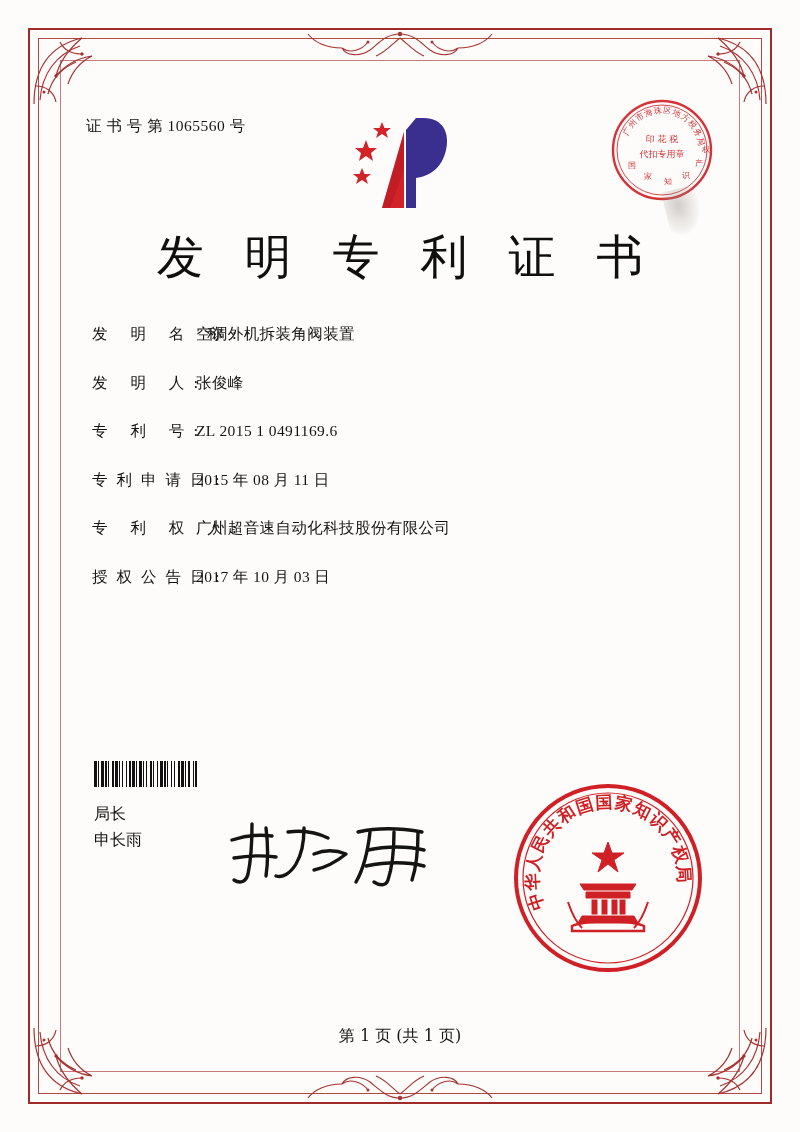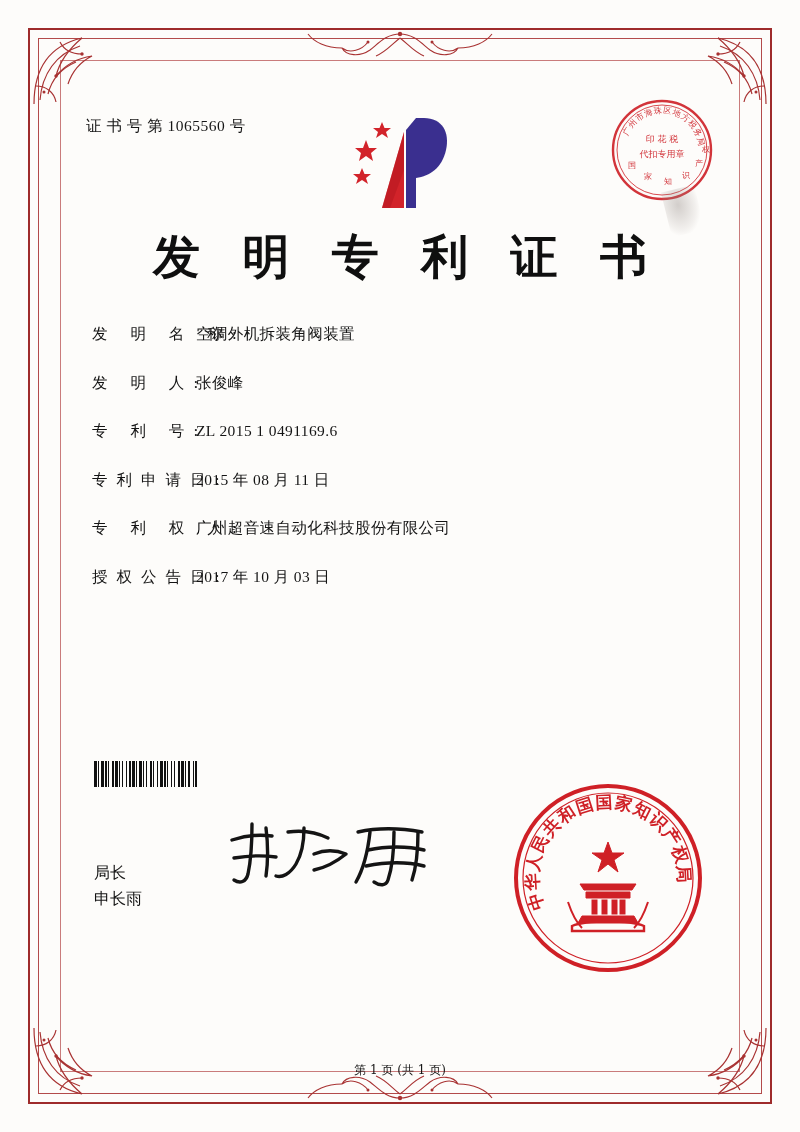--- a/index.html
+++ b/index.html
@@ -133,21 +133,21 @@
     position: absolute;
     left: 0;
     top: 130px;
     width: 644px;
     text-align: center;
     font-size: 47px;
     letter-spacing: 13px;
     text-indent: 13px;
     color: #0f0f0f;
     font-family: "DejaVu Serif", serif;
-    font-weight: 700;
+    font-weight: 400;
   }
 
   .fields {
     position: absolute;
     left: 14px;
     top: 228px;
     width: 620px;
   }
   .field-row {
     font-size: 15.5px;
@@ -195,21 +195,21 @@
     display: inline-block;
     height: 26px;
     background: #111;
     vertical-align: top;
   }
 
   
   .sig-block {
     position: absolute;
     left: 16px;
-    top: 764px;
+    top: 705px;
     font-size: 16px;
     line-height: 26px;
     font-family: Liberation Serif, serif;
     color: #121212;
   }
   .sig-script {
     position: absolute;
     left: 140px;
     top: 718px;
     width: 250px;
@@ -235,24 +235,24 @@
     text-align: center;
     font-size: 15px;
     color: #b2252a;
     font-family: "Liberation Serif", serif;
     letter-spacing: 0.5px;
   }
 
   .footer {
     position: absolute;
     left: 0;
-    top: 966px;
+    top: 930px;
     width: 644px;
     text-align: center;
-    font-size: 12px;
+    font-size: 16px;
     color: #151515;
     font-family: "DejaVu Serif", serif;
   }
 </style>
 </head>
 <body>
 
 <div class="page">
 
   <div class="frame-outer"></div>

